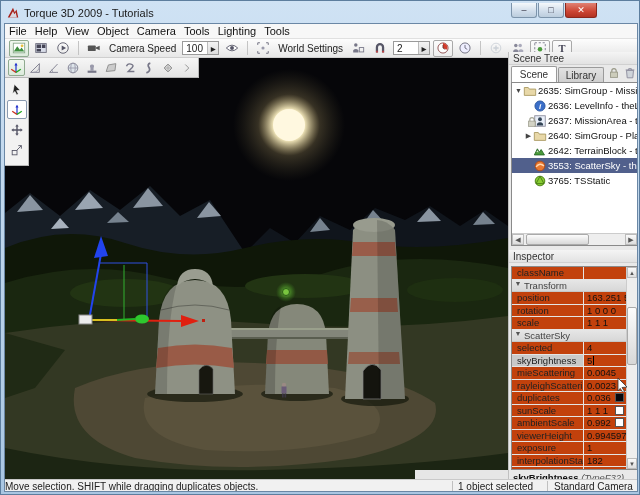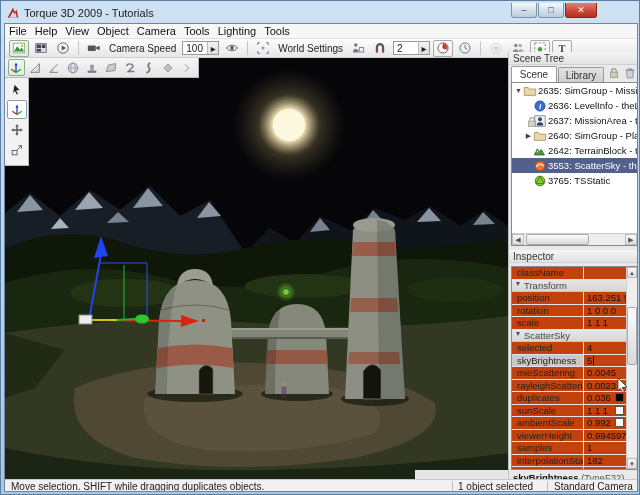--- a/index.html
+++ b/index.html
@@ -95,26 +95,26 @@
   .insp-group { height:12.5px; background:linear-gradient(#e6e6e6,#d7d7d7); border-bottom:1px solid #c6c6c6;
     font-size:9.5px; color:#444; display:flex; }
   .insp-group .g-exp { width:12px; text-align:center; font-size:7px; color:#555; }
   .vscroll { position:absolute; right:0; top:0; width:11px; bottom:0; background:#eee; border-left:1px solid #ccc; }
   .vs-btn { position:absolute; left:0; width:10px; height:11px; background:linear-gradient(#fafafa,#ddd);
     border:1px solid #bbb; font-size:6px; text-align:center; line-height:10px; color:#555; }
   .vs-thumb { position:absolute; left:0; top:40px; width:10px; height:58px;
     background:linear-gradient(#fcfcfc,#d8d8d8); border:1px solid #aaa; border-radius:2px; }
   .insp-footer { position:absolute; left:4px; top:420px; font-size:9.5px; color:#111; }
   .insp-footer .fname { font-weight:bold; }
-  .insp-footer .ftype { color:#555; }
+  .insp-footer .ftype { font-style:italic; color:#555; }
   .mouse-cursor { position:absolute; left:108px; top:326px; width:12px; height:14px; }
   
   .statusbar { position:absolute; left:0; top:455px; width:100%; height:14px; background:#f1f1f1;
     border-top:1px solid #c9c9c9; display:flex; align-items:center; font-size:10px; color:#222; }
-  .sb-hint { flex:none; width:447px; padding-left:6px; overflow:hidden; white-space:nowrap; }
+  .sb-hint { flex:none; width:447px; overflow:hidden; white-space:nowrap; }
   .sb-sep { width:1px; height:12px; background:#c0c0c0; }
   .sb-sel { flex:none; width:94px; padding-left:5px; }
   .sb-cam { flex:1; padding-left:6px; }
   svg { display:block; }
 </style>
 </head>
 <body>
 
 <div class="window">
   <div class="titlebar">
@@ -682,21 +682,21 @@
                 <span class="swatch" style="background: rgb(255, 255, 255);"></span>
               </div>
             </div>
             <div class="insp-row">
               <div class="insp-label">viewerHeight</div>
               <div class="insp-value">
                 <span>0.994597</span>
               </div>
             </div>
             <div class="insp-row">
-              <div class="insp-label">samples</div>
+              <div class="insp-label">exposure</div>
               <div class="insp-value">
                 <span>1</span>
               </div>
             </div>
             <div class="insp-row">
               <div class="insp-label">interpolationStart</div>
               <div class="insp-value">
                 <span>182</span>
               </div>
             </div>

